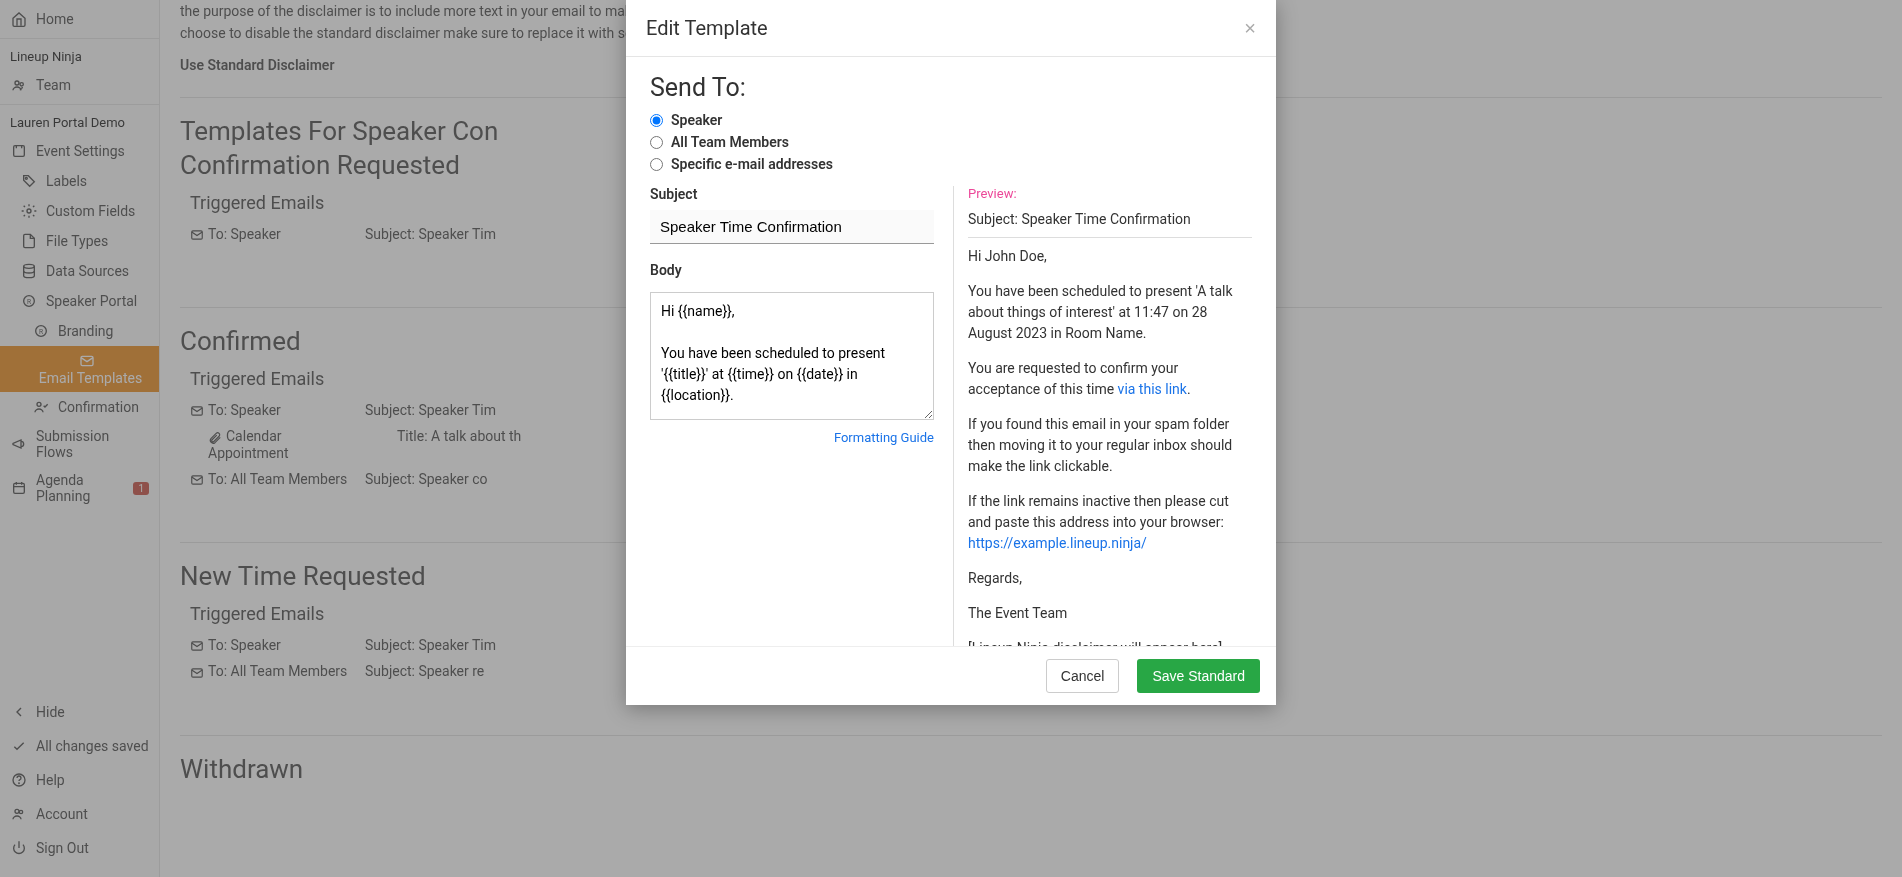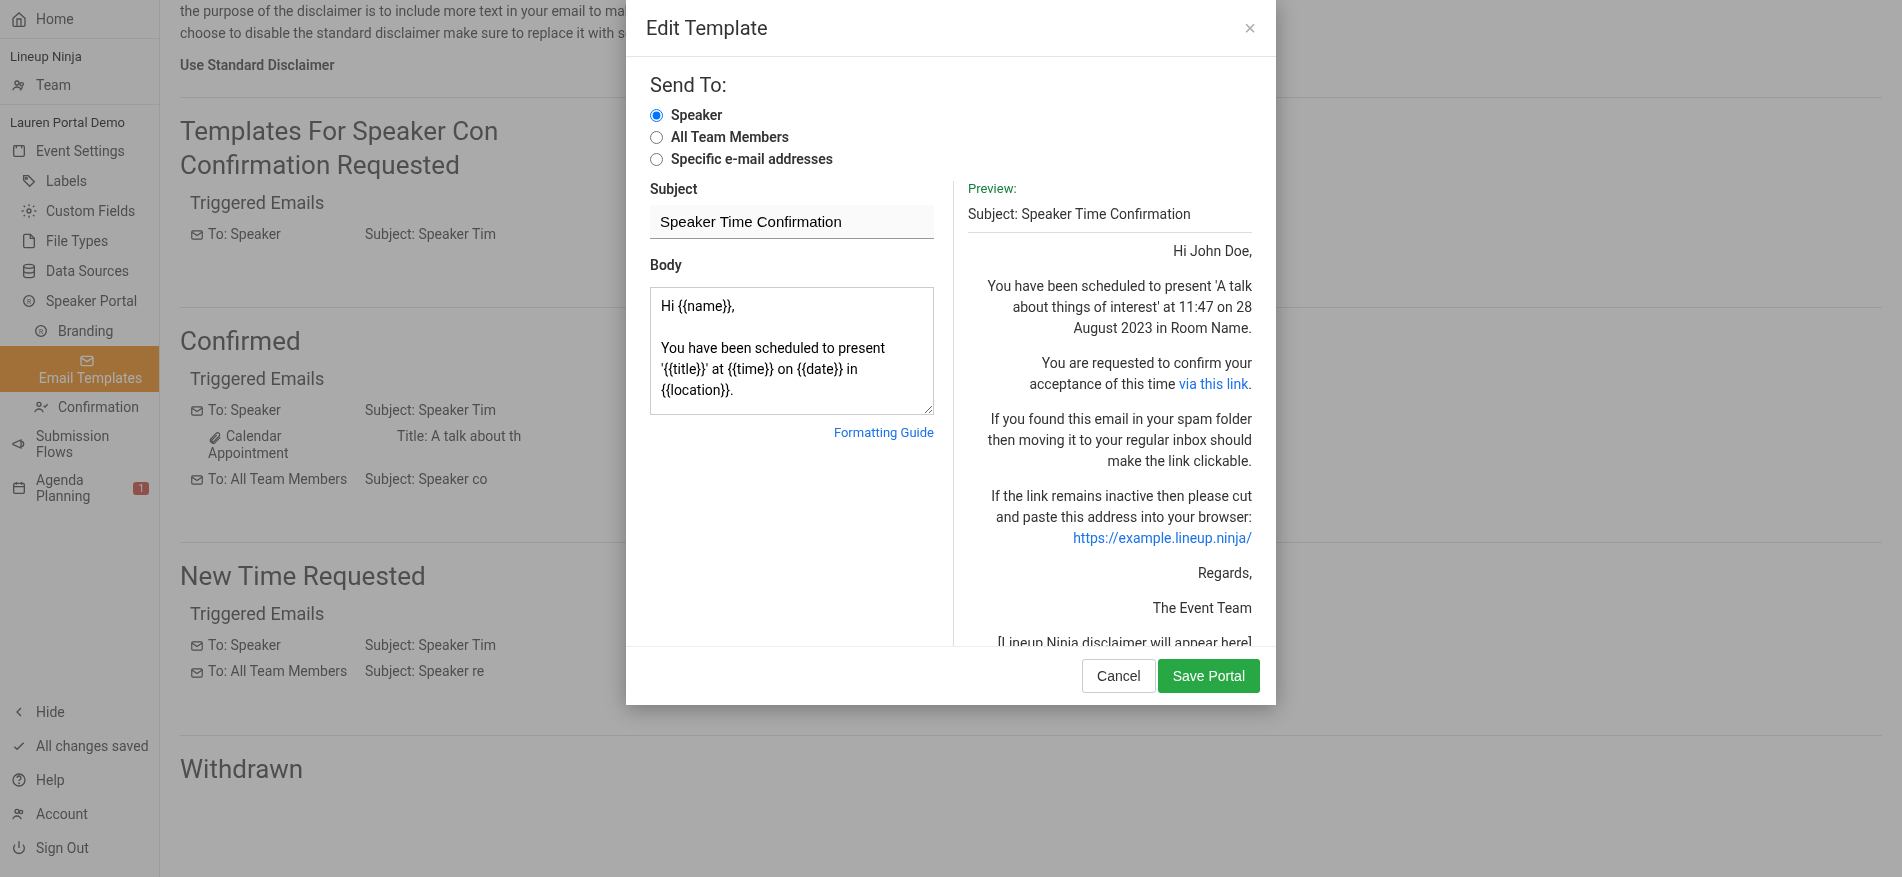--- a/index.html
+++ b/index.html
@@ -34,39 +34,39 @@
 
 
 .overlay { position: absolute; inset: 0; background: rgba(100,100,100,0.55); display: flex; justify-content: center; }
 .modal { background: #fff; width: 650px; max-height: 705px; margin-top: 0; display: flex; flex-direction: column; box-shadow: 0 4px 20px rgba(0,0,0,0.3); }
 .modal-header { display: flex; justify-content: space-between; align-items: center; padding: 16px 20px; border-bottom: 1px solid #e5e5e5; }
 .modal-header h3 { font-size: 20px; font-weight: 400; padding: 0; margin: 0; }
 .modal-close { font-size: 20px; color: #aaa; cursor: pointer; background: none; border: none; }
 .modal-body { padding: 16px 24px 0 24px; overflow-y: auto; flex: 1; position: relative; }
 .modal-body::-webkit-scrollbar { width: 10px; }
 .modal-body::-webkit-scrollbar-thumb { background: #bbb; border-radius: 5px; }
-.send-to-label { font-size: 20px; font-weight: 400; margin-bottom: 10px; }
+.send-to-label { font-size: 25px; font-weight: 400; margin-bottom: 10px; }
 .radio-row { display: flex; align-items: center; margin: 6px 0; }
 .radio-row input { margin-right: 8px; }
 .radio-row label { font-weight: 600; font-size: 14px; }
 .two-col { display: flex; gap: 19px; margin-top: 14px; }
 .col-left { flex: 1; }
 .col-right { flex: 1; border-left: 1px solid #ddd; padding-left: 14px; }
 .field-label { font-weight: 600; font-size: 14px; margin-bottom: 8px; display: block; }
 .text-input { width: 100%; padding: 8px 10px; border: none; border-bottom: 1px solid #999; font-size: 15px; background: #fafafa; }
 .textarea { width: 100%; height: 128px; padding: 8px 10px; border: 1px solid #ccc; font-size: 14px; font-family: inherit; resize: both; margin-top: 6px; line-height: 1.5; }
 .textarea::-webkit-scrollbar { width: 8px; }
 .textarea::-webkit-scrollbar-thumb { background: #999; border-radius: 4px; }
 .fmt-guide { text-align: right; margin-top: 6px; }
 .fmt-guide a { color: #1a73e8; font-size: 13px; text-decoration: none; }
-.preview-label { font-size: 13px; color: #15803d; margin-bottom: 10px; }
+.preview-label { font-size: 13px; color: #ec4899; margin-bottom: 10px; }
 .preview-subject { font-size: 14px; margin-bottom: 8px; padding-bottom: 10px; border-bottom: 1px solid #ddd; }
-.preview-body p { font-size: 14px; line-height: 1.5; margin-bottom: 14px; text-align: right; }
+.preview-body p { font-size: 14px; line-height: 1.5; margin-bottom: 14px; }
 .preview-body a { color: #1a73e8; text-decoration: none; }
-.modal-footer { padding: 12px 16px; display: flex; justify-content: flex-end; gap: 2px; border-top: 1px solid #eee; }
+.modal-footer { padding: 12px 16px; display: flex; justify-content: flex-end; gap: 18px; border-top: 1px solid #eee; }
 .btn { padding: 8px 14px; font-size: 14px; border-radius: 3px; cursor: pointer; border: 1px solid transparent; }
 .btn-default { background: #fff; border-color: #ccc; color: #333; }
 .btn-primary { background: #28a745; color: #fff; }
 
 svg { display: block; }
 </style>
 </head>
 <body>
 
 <div class="app">
@@ -361,16 +361,16 @@
             <p>Regards,</p>
             <p>The Event Team</p>
             <p>[Lineup Ninja disclaimer will appear here]</p>
           </div>
         </div>
       </div>
 
     </div>
     <div class="modal-footer">
       <button class="btn btn-default">Cancel</button>
-      <button class="btn btn-primary">Save Portal</button>
+      <button class="btn btn-primary">Save Standard</button>
     </div>
   </div>
 </div>
 
 </body></html>

